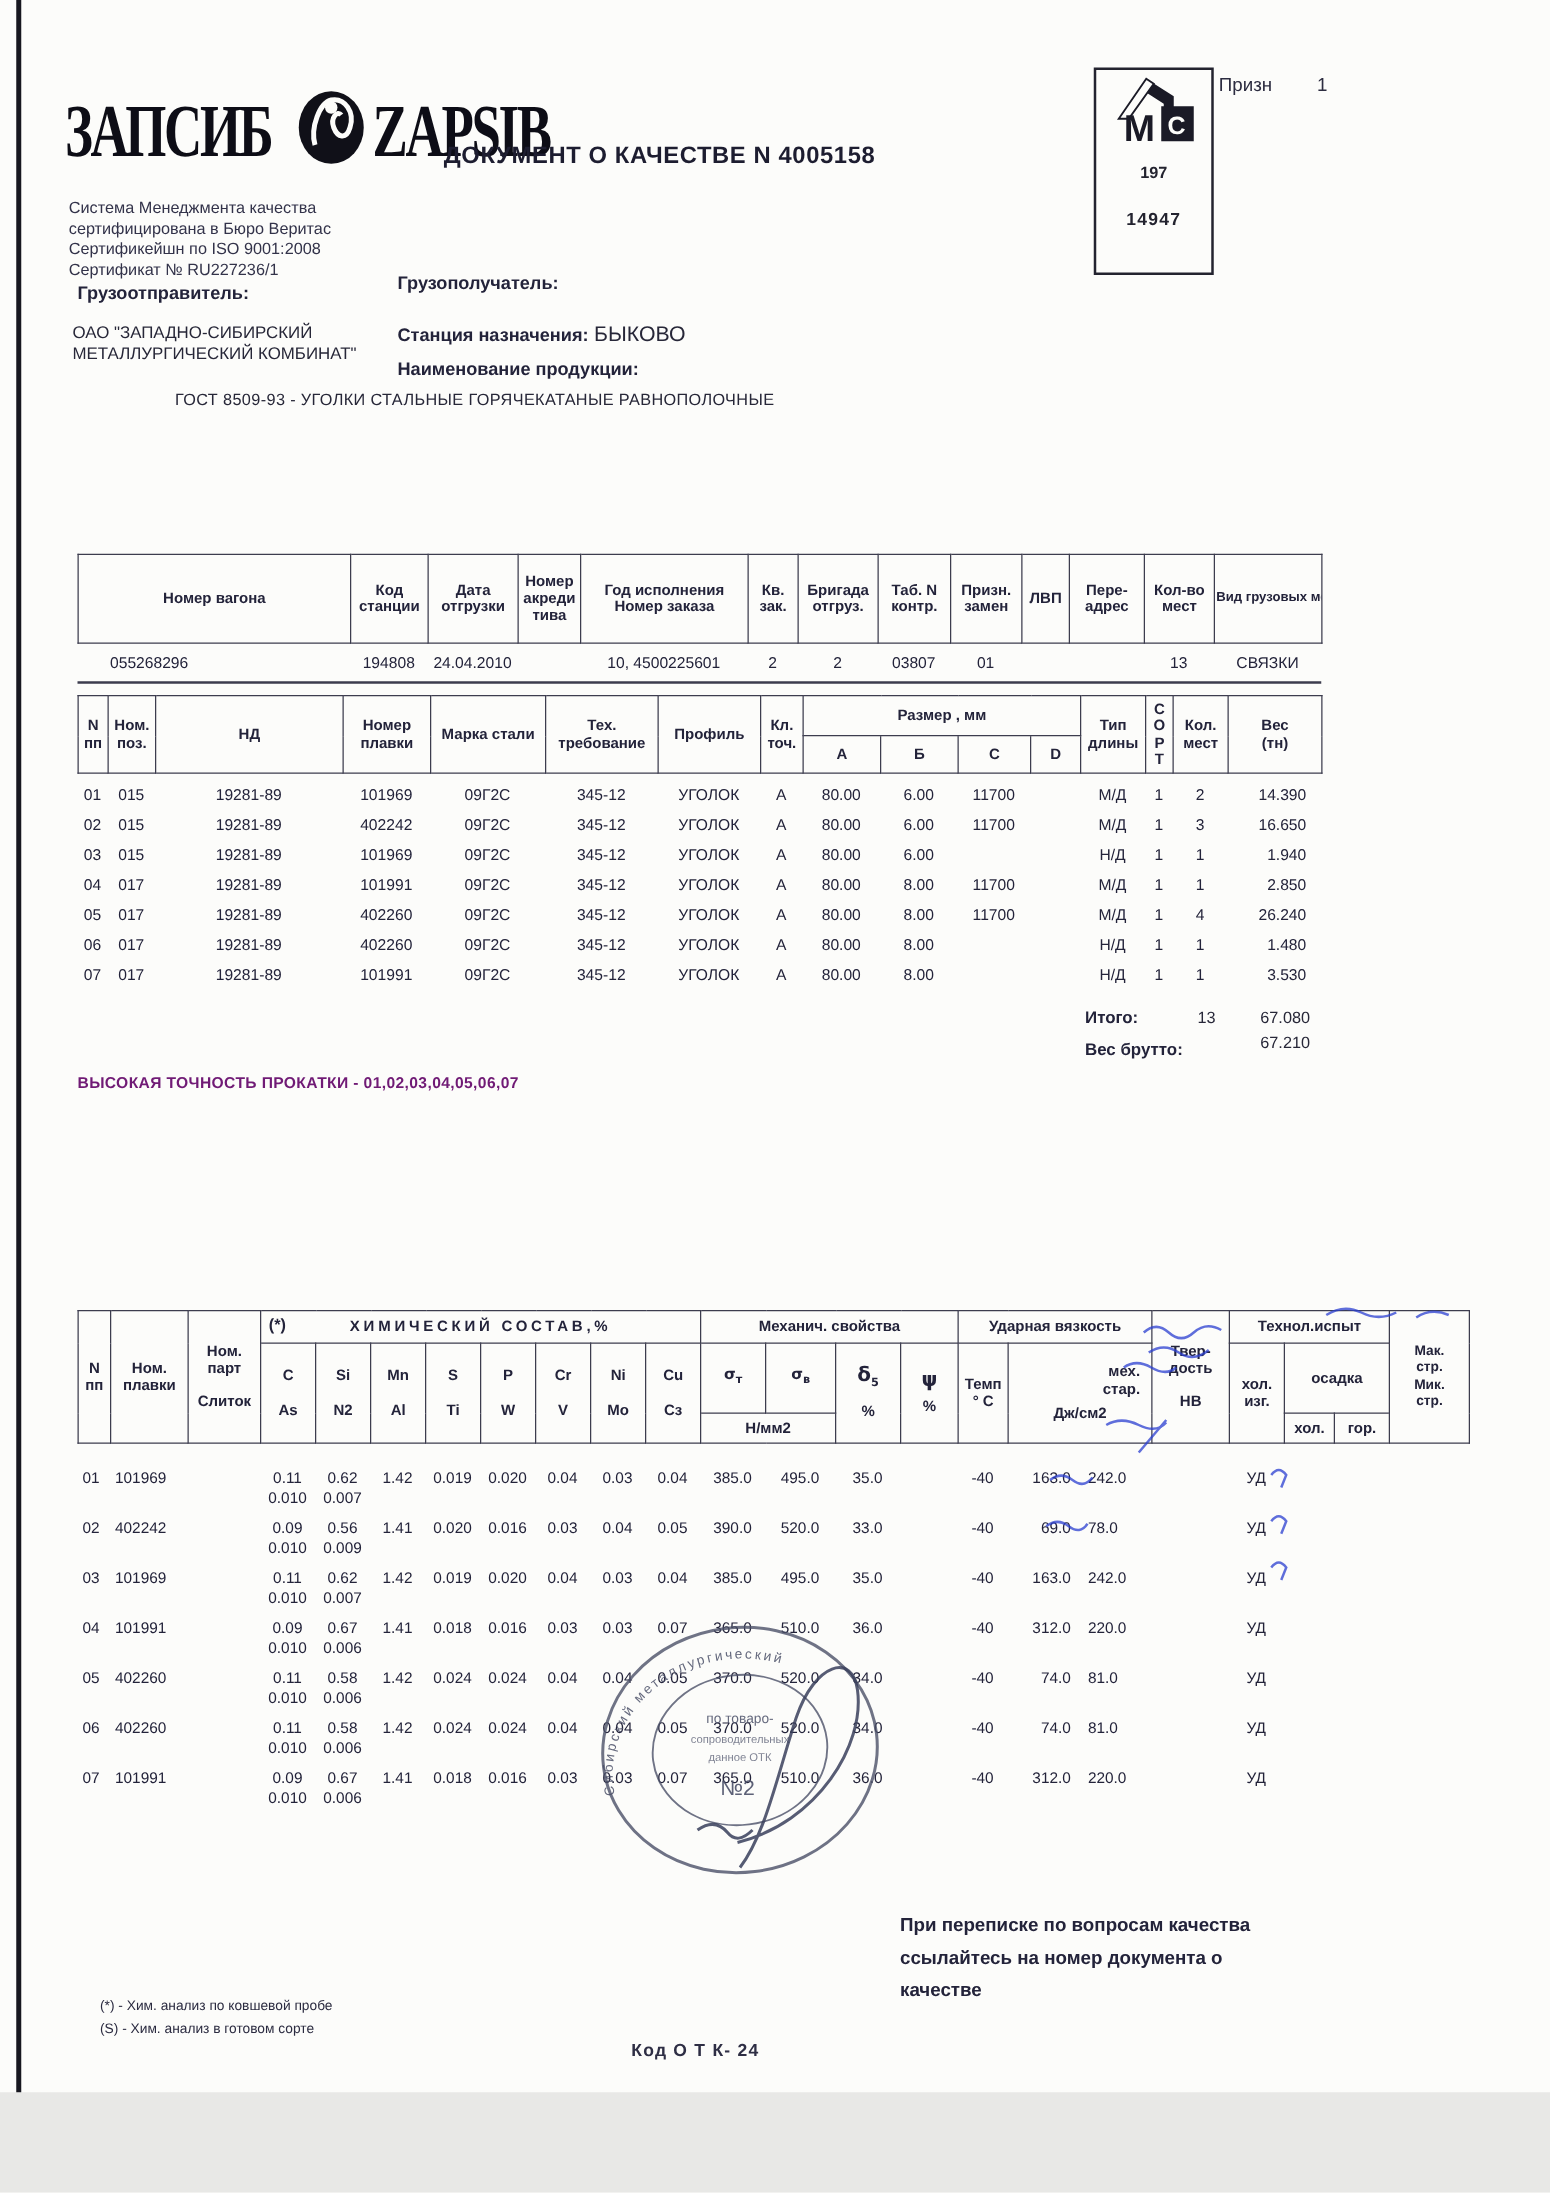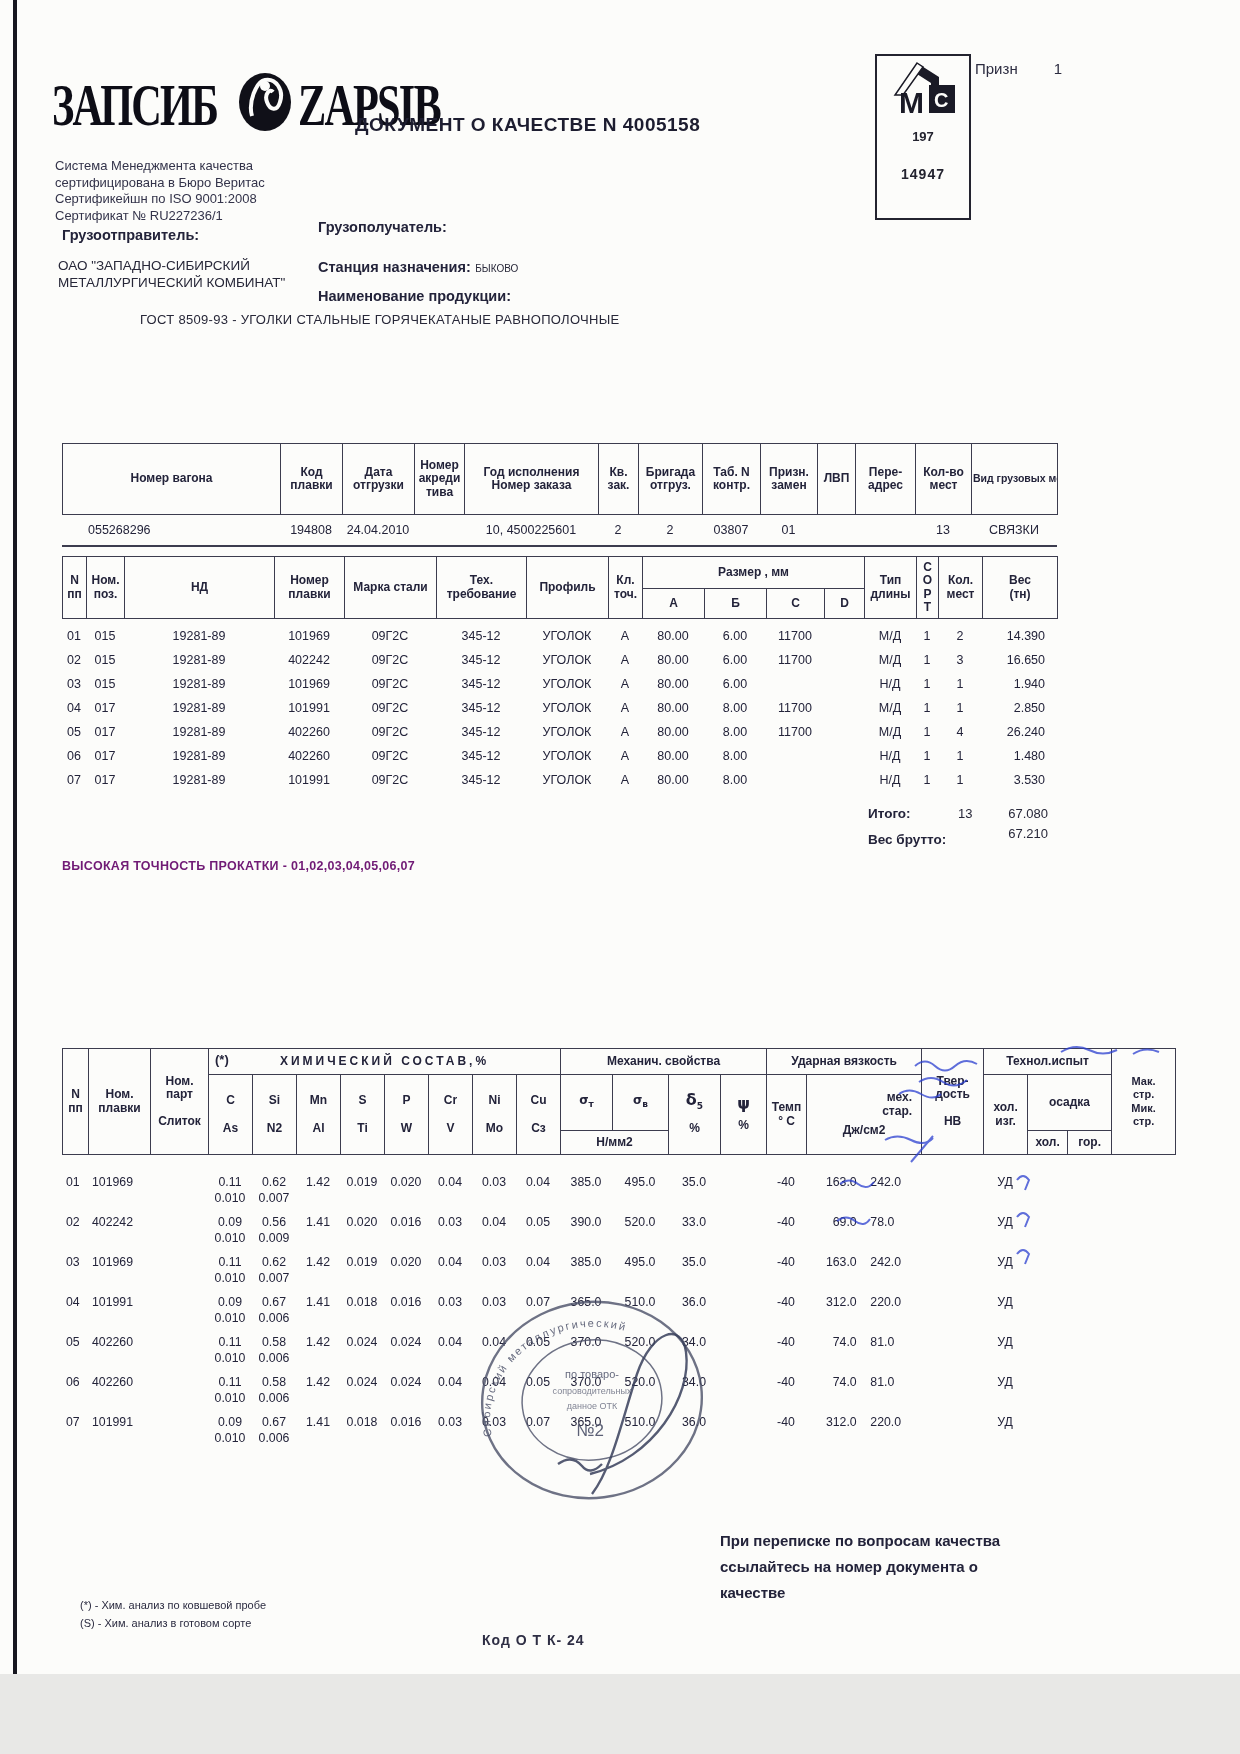--- a/index.html
+++ b/index.html
@@ -97,21 +97,21 @@
   </div>
 
   <div class="abs lbl" style="left:62px;top:227px;">Грузоотправитель:</div>
   <div class="abs" style="left:58px;top:257px;font-size:13.5px;line-height:17px;">
     <div>ОАО "ЗАПАДНО-СИБИРСКИЙ</div>
     <div>МЕТАЛЛУРГИЧЕСКИЙ КОМБИНАТ"</div>
   </div>
   <div class="abs lbl" style="left:318px;top:219px;">Грузополучатель:</div>
   <div class="abs" style="left:318px;top:258px;">
     <span class="lbl">Станция назначения:</span>
-    <span style="font-size:10px;">БЫКОВО</span>
+    <span style="font-size:17px;">БЫКОВО</span>
   </div>
   <div class="abs lbl" style="left:318px;top:288px;">Наименование   продукции:</div>
   <div class="abs" style="left:140px;top:312px;font-size:13px;letter-spacing:.3px;">ГОСТ 8509-93  -  УГОЛКИ СТАЛЬНЫЕ ГОРЯЧЕКАТАНЫЕ РАВНОПОЛОЧНЫЕ</div>
 
   <table class="t hdr abs" style="left:62px;top:443px;width:995px;">
     <colgroup>
         <col style="width:218px">
         <col style="width:62px">
         <col style="width:72px">
         <col style="width:50px">
@@ -122,21 +122,21 @@
         <col style="width:57px">
         <col style="width:38px">
         <col style="width:60px">
         <col style="width:56px">
         <col style="width:86px">
       </colgroup>
     <tbody>
         <tr style="height:71px;">
       <td>Номер вагона</td>
       <td>Код
-плавки</td>
+станции</td>
       <td>Дата
 отгрузки</td>
       <td>Номер
 акреди
 тива</td>
       <td>Год исполнения
 Номер заказа</td>
       <td>Кв.
 зак.</td>
       <td>Бригада
@@ -880,21 +880,21 @@
         <path d="M202 177 q 6 -8 12 0 l -4 10"></path>
         <path d="M202 214 q 6 -8 12 0 l -4 10"></path>
       </g>
     </svg>
   </div>
 
   <div class="abs foot-n" style="left:80px;top:1596px;">
     <div>(*) - Хим. анализ по ковшевой пробе</div>
     <div>(S) - Хим. анализ в готовом сорте</div>
   </div>
-  <div class="abs otk" style="left:482px;top:1632px;text-align:center;">Код  О Т К- 24</div>
+  <div class="abs otk" style="left:505px;top:1632px;text-align:center;">Код  О Т К- 24</div>
   <div class="abs foot-b" style="left:720px;top:1528px;">
     <div>При переписке по вопросам качества</div>
     <div>ссылайтесь на номер документа о</div>
     <div>качестве</div>
   </div>
 
   <div class="abs" style="left:845px;top:1692px;display:flex;align-items:center;">
     <svg width="40" height="44" viewBox="0 0 40 44">
       <polygon points="4,42 24,2 34,42" fill="#9aa0ad"></polygon>
       <polygon points="24,2 28,42 34,42" fill="#6e7585"></polygon>

